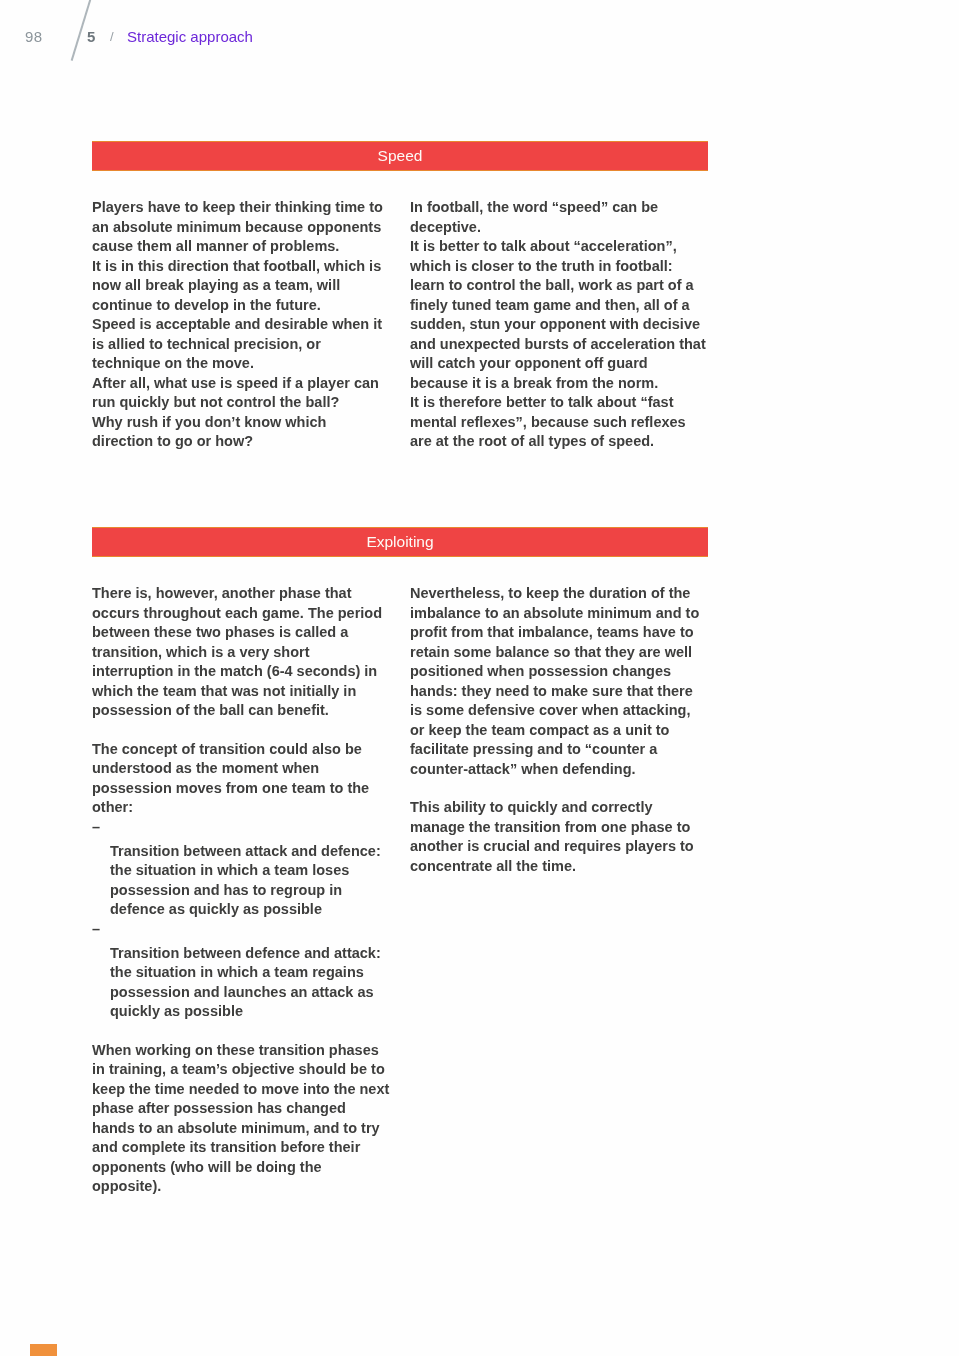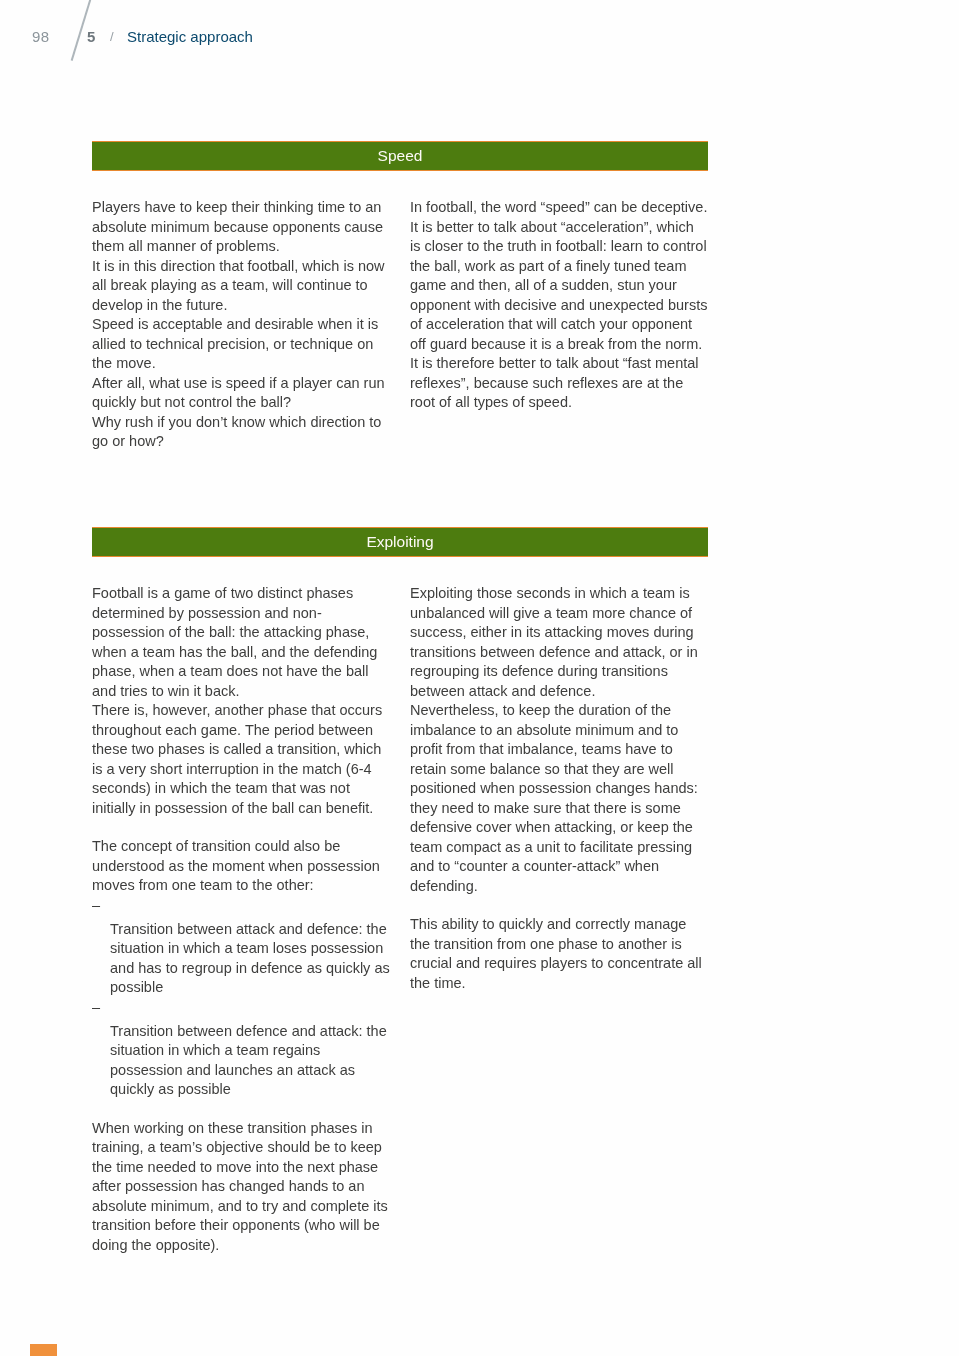--- a/index.html
+++ b/index.html
@@ -6,55 +6,55 @@
   .page {
     position: relative;
     width: 959px;
     height: 1356px;
     background: #fefefe;
     font-family: "Liberation Sans", sans-serif;
     overflow: hidden;
   }
   
   .pagenum {
-    position: absolute; left: 32px; top: 28px;
+    position: absolute; left: 25px; top: 28px;
     font-size: 15px; color: #8c959b; letter-spacing: 0.5px;
   }
   .slash-line {
     position: absolute; left: 80px; top: -2px;
     width: 2px; height: 64px; background: #aeb6bb;
     transform: rotate(17deg);
   }
   .chnum {
     position: absolute; left: 87px; top: 28px;
     font-size: 15px; color: #6e777d; font-weight: 600;
   }
   .sep {
     position: absolute; left: 110px; top: 29px;
     font-size: 13px; color: #98a0a6;
   }
   .chtitle {
     position: absolute; left: 127px; top: 28px;
-    font-size: 15px; color: #0c4a6e;
+    font-size: 15px; color: #6d28d9;
   }
   
   .section { position: absolute; left: 92px; width: 616px; }
   #speed-section { top: 141px; }
   #transitions-section { top: 527px; }
   .banner {
     height: 30px;
-    background: #4d7c0f;
+    background: #ef4444;
     border-top: 1px solid #e8882f;
     border-bottom: 1px solid #e8882f;
     box-sizing: border-box;
     display: flex; align-items: center; justify-content: center;
     color: #fdfaf6; font-size: 15.5px;
   }
   .cols { display: flex; gap: 20px; margin-top: 27px; }
-  .col { flex: 1; min-width: 0; }
+  .col { flex: 1; min-width: 0; font-weight: bold; }
   p.s {
     margin: 0; font-size: 14.5px; line-height: 19.5px;
     color: #3e3e3d;
   }
   .spacer { height: 19px; }
   .bullet {
     display: flex; font-size: 14.5px; line-height: 19.5px; color: #3e3e3d;
   }
   .bullet .dash { width: 18px; flex: none; }
   .bullet .btext { flex: 1; margin-top: 24px; }
@@ -93,37 +93,35 @@
         </div>
     </div>
   </div>
 
   <div class="section" id="transitions-section">
     <div class="banner">
       <span>Exploiting</span>
     </div>
     <div class="cols">
       <div class="col">
-          <p class="s">Football is a game of two distinct phases determined by possession and non-possession of the ball: the attacking phase, when a team has the ball, and the defending phase, when a team does not have the ball and tries to win it back.</p>
           <p class="s">There is, however, another phase that occurs throughout each game. The period between these two phases is called a transition, which is a very short interruption in the match (6-4 seconds) in which the team that was not initially in possession of the ball can benefit.</p>
           <div class="spacer"></div>
           <p class="s">The concept of transition could also be understood as the moment when possession moves from one team to the other:</p>
           <div class="bullet">
             <span class="dash">–</span>
             <span class="btext">Transition between attack and defence: the situation in which a team loses possession and has to regroup in defence as quickly as possible</span>
           </div>
           <div class="bullet">
             <span class="dash">–</span>
             <span class="btext">Transition between defence and attack: the situation in which a team regains possession and launches an attack as quickly as possible</span>
           </div>
           <div class="spacer"></div>
           <p class="s">When working on these transition phases in training, a team’s objective should be to keep the time needed to move into the next phase after possession has changed hands to an absolute minimum, and to try and complete its transition before their opponents (who will be doing the opposite).</p>
         </div>
       <div class="col">
-          <p class="s">Exploiting those seconds in which a team is unbalanced will give a team more chance of success, either in its attacking moves during transitions between defence and attack, or in regrouping its defence during transitions between attack and defence.</p>
           <p class="s">Nevertheless, to keep the duration of the imbalance to an absolute minimum and to profit from that imbalance, teams have to retain some balance so that they are well positioned when possession changes hands: they need to make sure that there is some defensive cover when attacking, or keep the team compact as a unit to facilitate pressing and to “counter a counter-attack” when defending.</p>
           <div class="spacer"></div>
           <p class="s">This ability to quickly and correctly manage the transition from one phase to another is crucial and requires players to concentrate all the time.</p>
         </div>
     </div>
   </div>
 
   <div class="footer-tab"></div>
 
 </div>

